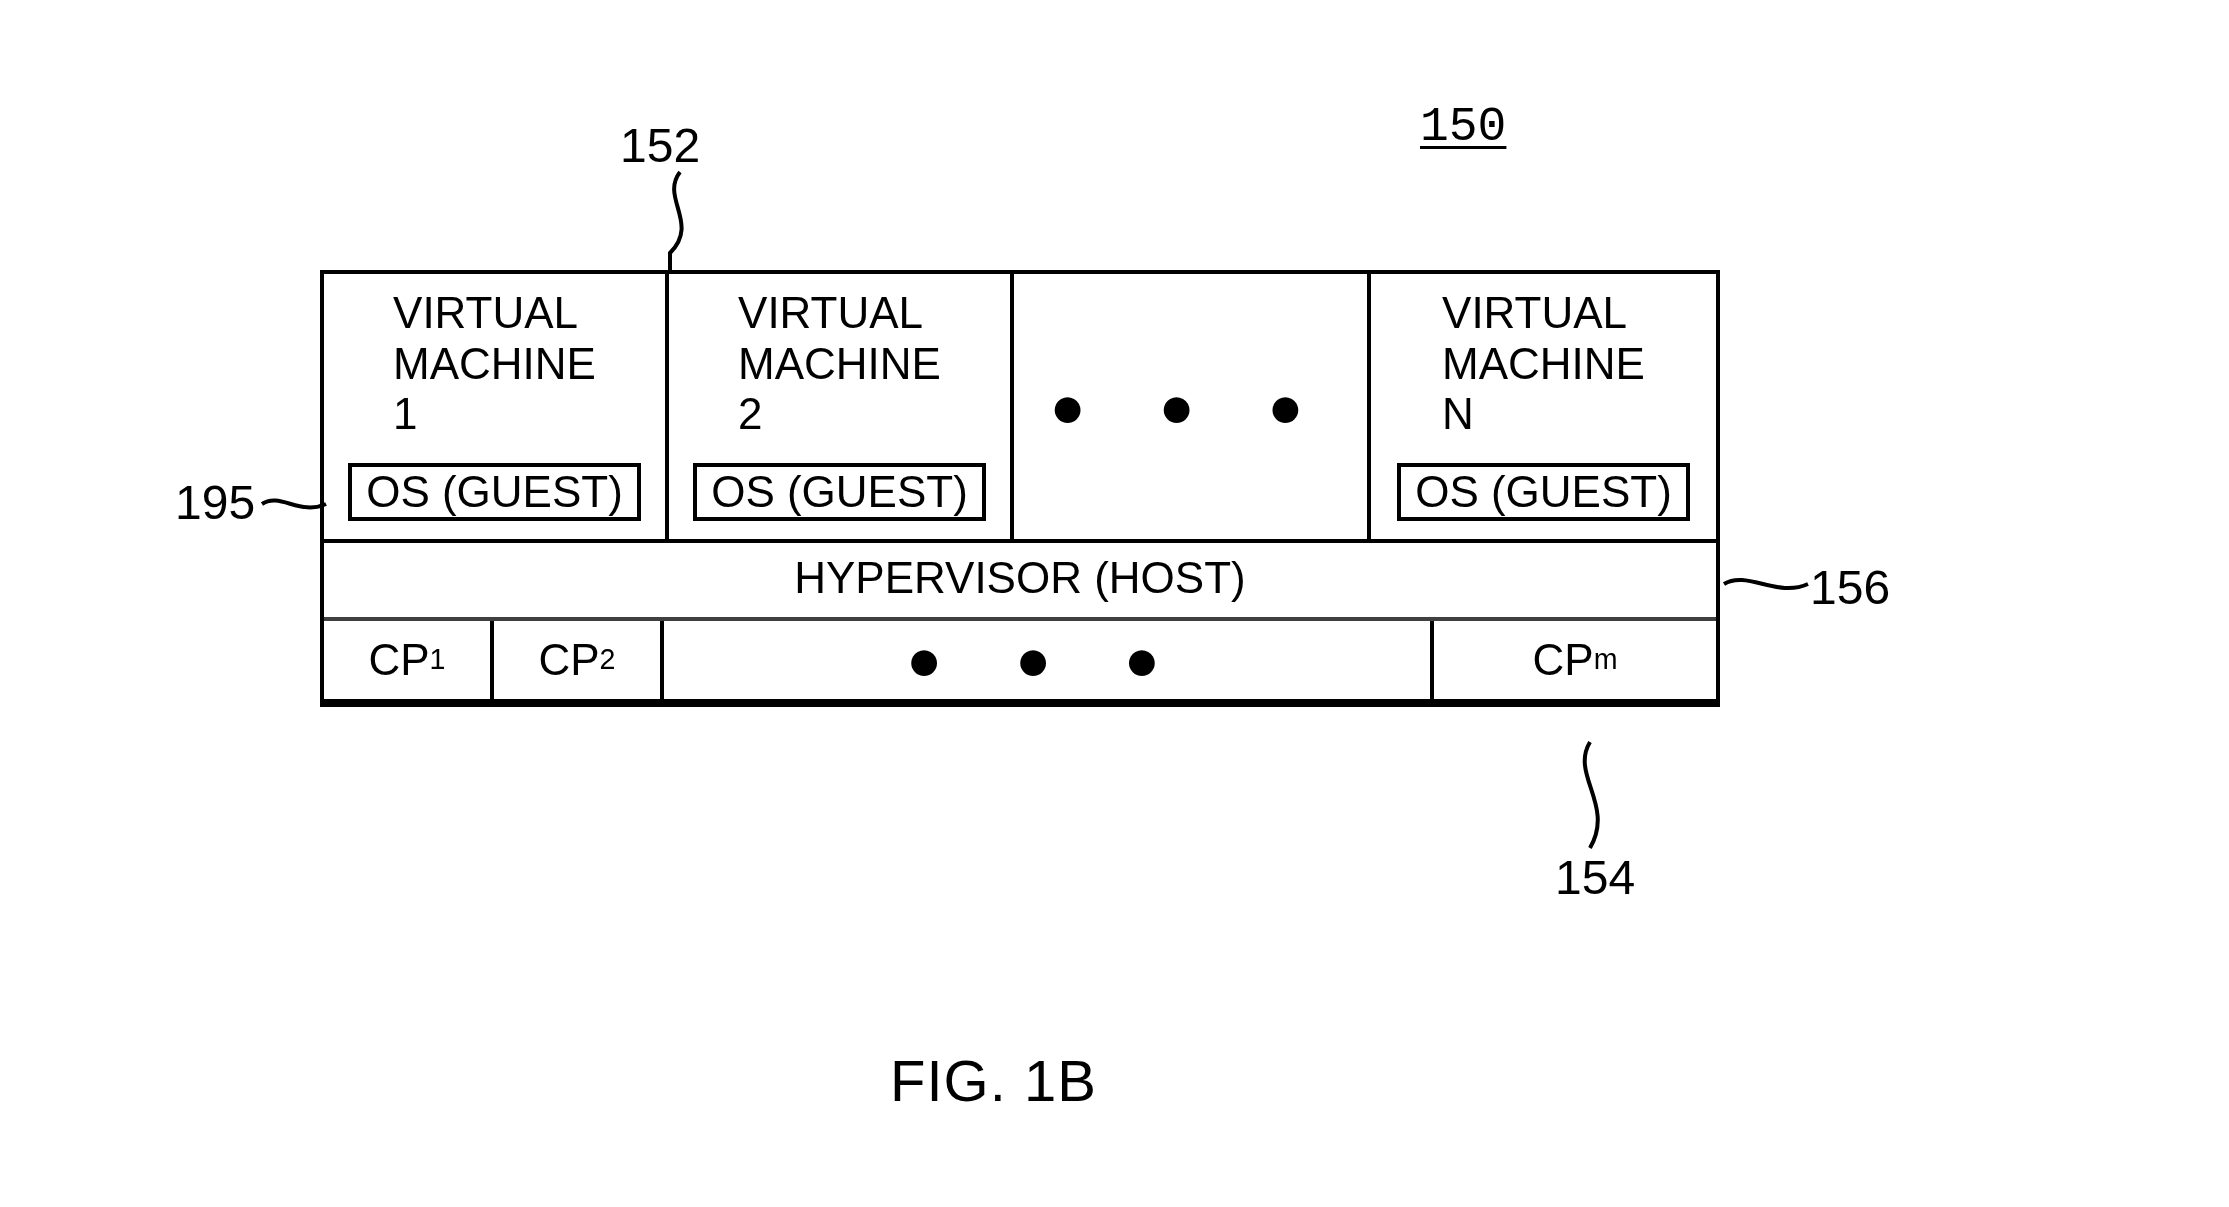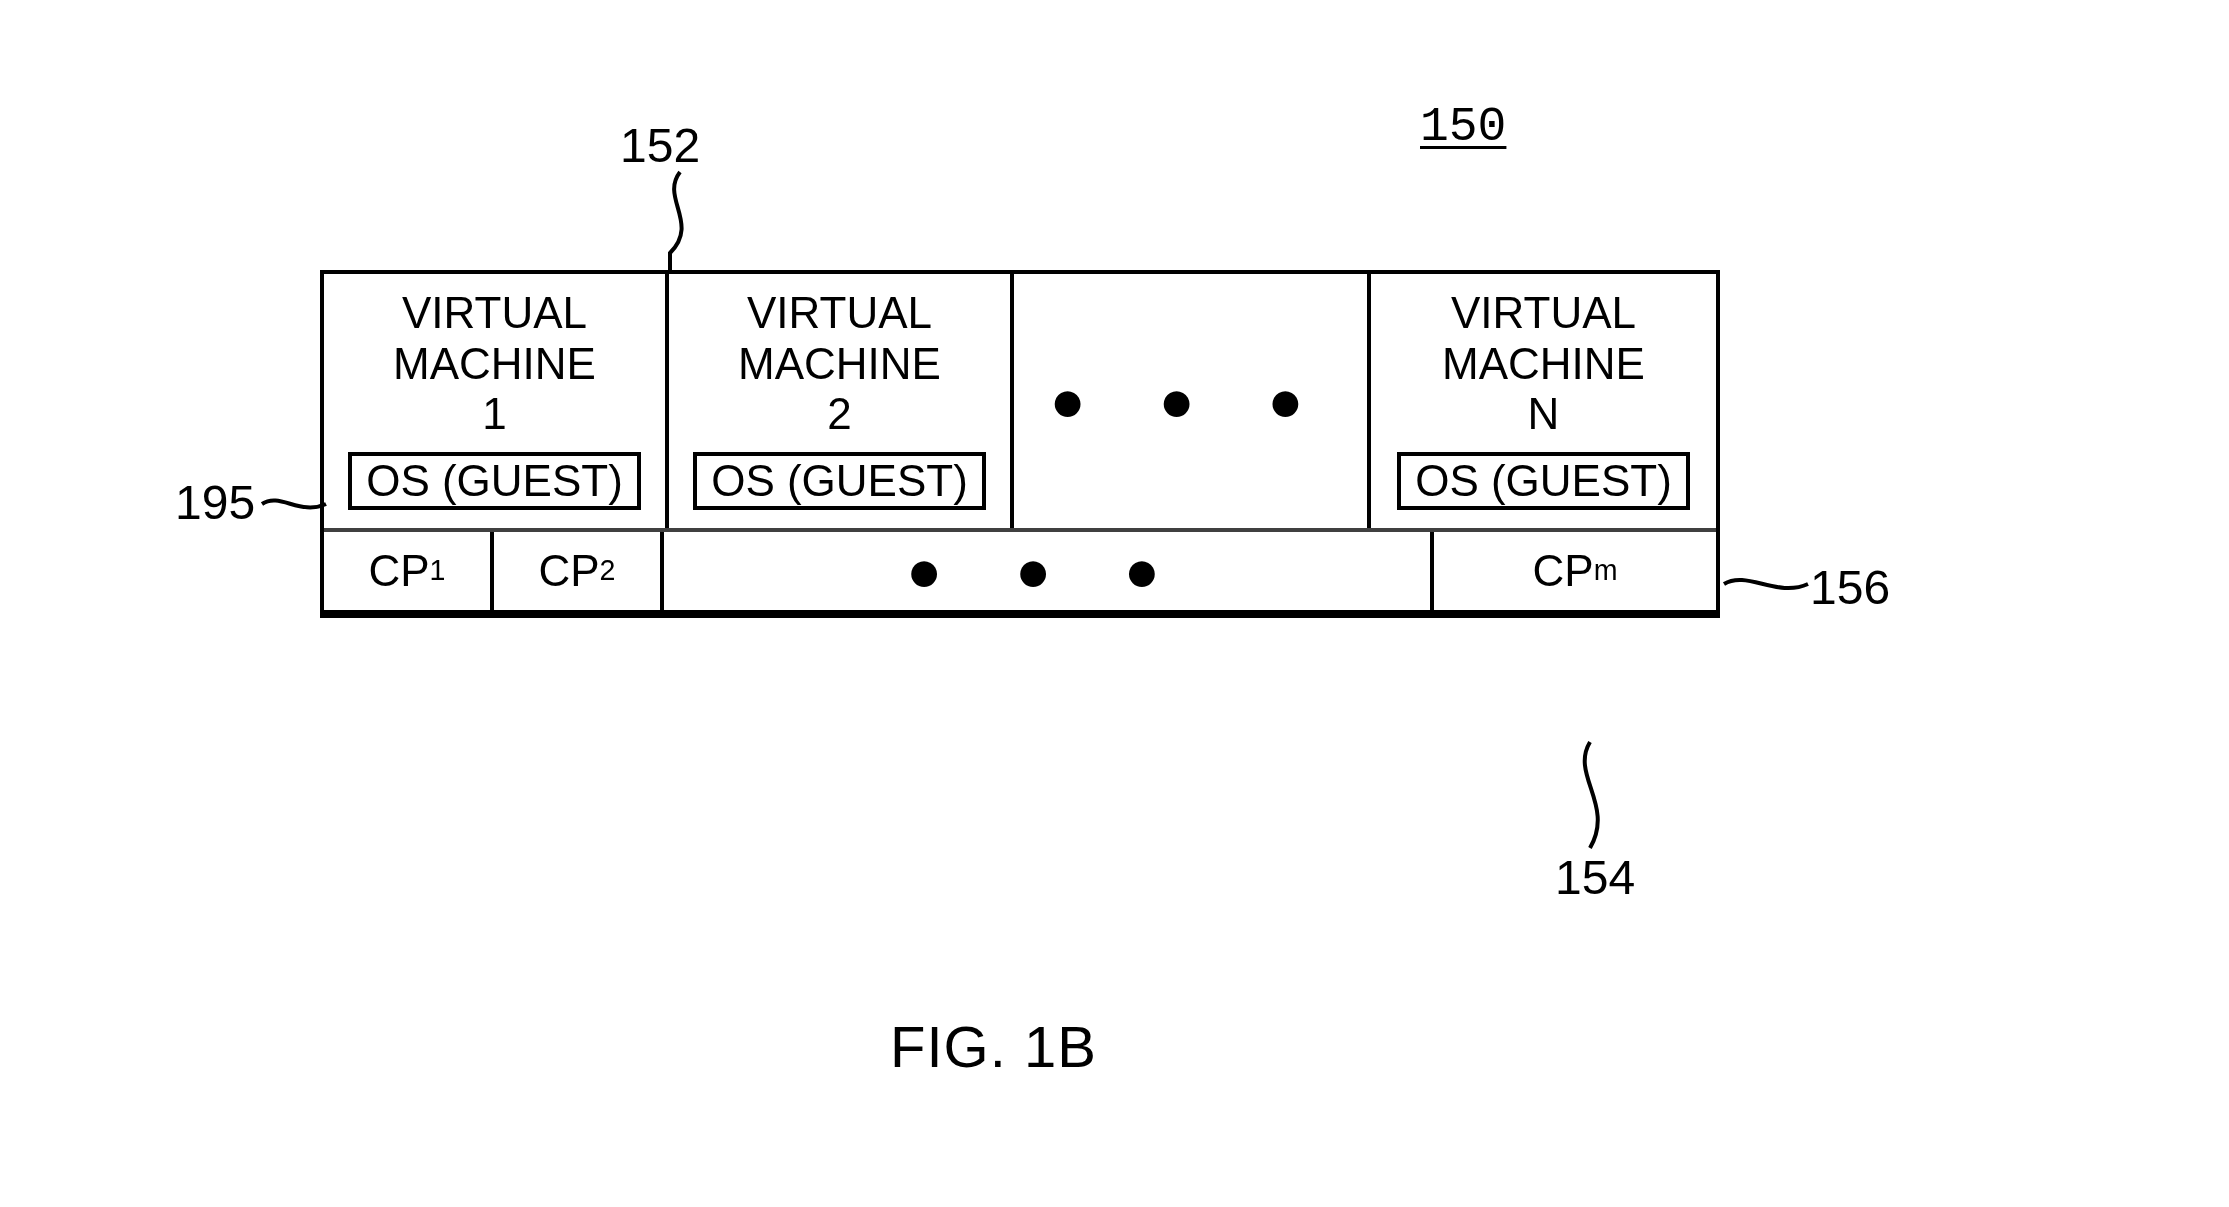--- a/index.html
+++ b/index.html
@@ -47,23 +47,23 @@
     box-sizing: border-box;
     padding: 14px 10px 18px 10px;
     display: flex;
     flex-direction: column;
     align-items: center;
     justify-content: flex-start;
   }
   .vm-cell:last-child { border-right: none; }
   .vm-title {
     font-size: 44px;
-    text-align: center;
+    text-align: left;
     line-height: 1.15;
-    margin-bottom: 12px;
+    margin-bottom: 23px;
   }
   .os-box {
     border: 4px solid #000;
     padding: 0 14px;
     font-size: 44px;
     white-space: nowrap;
   }
   .dots-cell {
     display: flex;
     align-items: center;
@@ -164,20 +164,21 @@
       <div class="vm-cell" style="width:345px;">
         <div class="vm-title">
           <span>VIRTUAL</span><br>
           <span>MACHINE</span><br>
           <span>N</span>
         </div>
         <div class="os-box">OS (GUEST)</div>
       </div>
     </div>
 
+    <div class="hyp-row">HYPERVISOR (HOST)</div>
 
     <div class="cp-row">
       <div class="cp-cell" style="width:170px;">
         <span>CP</span>
           <sub>1</sub>
       </div>
       <div class="cp-cell" style="width:170px;">
         <span>CP</span>
           <sub>2</sub>
       </div>
@@ -185,15 +186,15 @@
         <span>●   ●   ●</span>
       </div>
       <div class="cp-cell" style="width:282px;">
         <span>CP</span>
           <sub>m</sub>
       </div>
     </div>
 
   </div>
 
-  <div class="abs fig-caption" style="left:890px; top:1013px;">FIG. 1B</div>
+  <div class="abs fig-caption" style="left:890px; top:1047px;">FIG. 1B</div>
 
 </div>
 
 </body></html>

